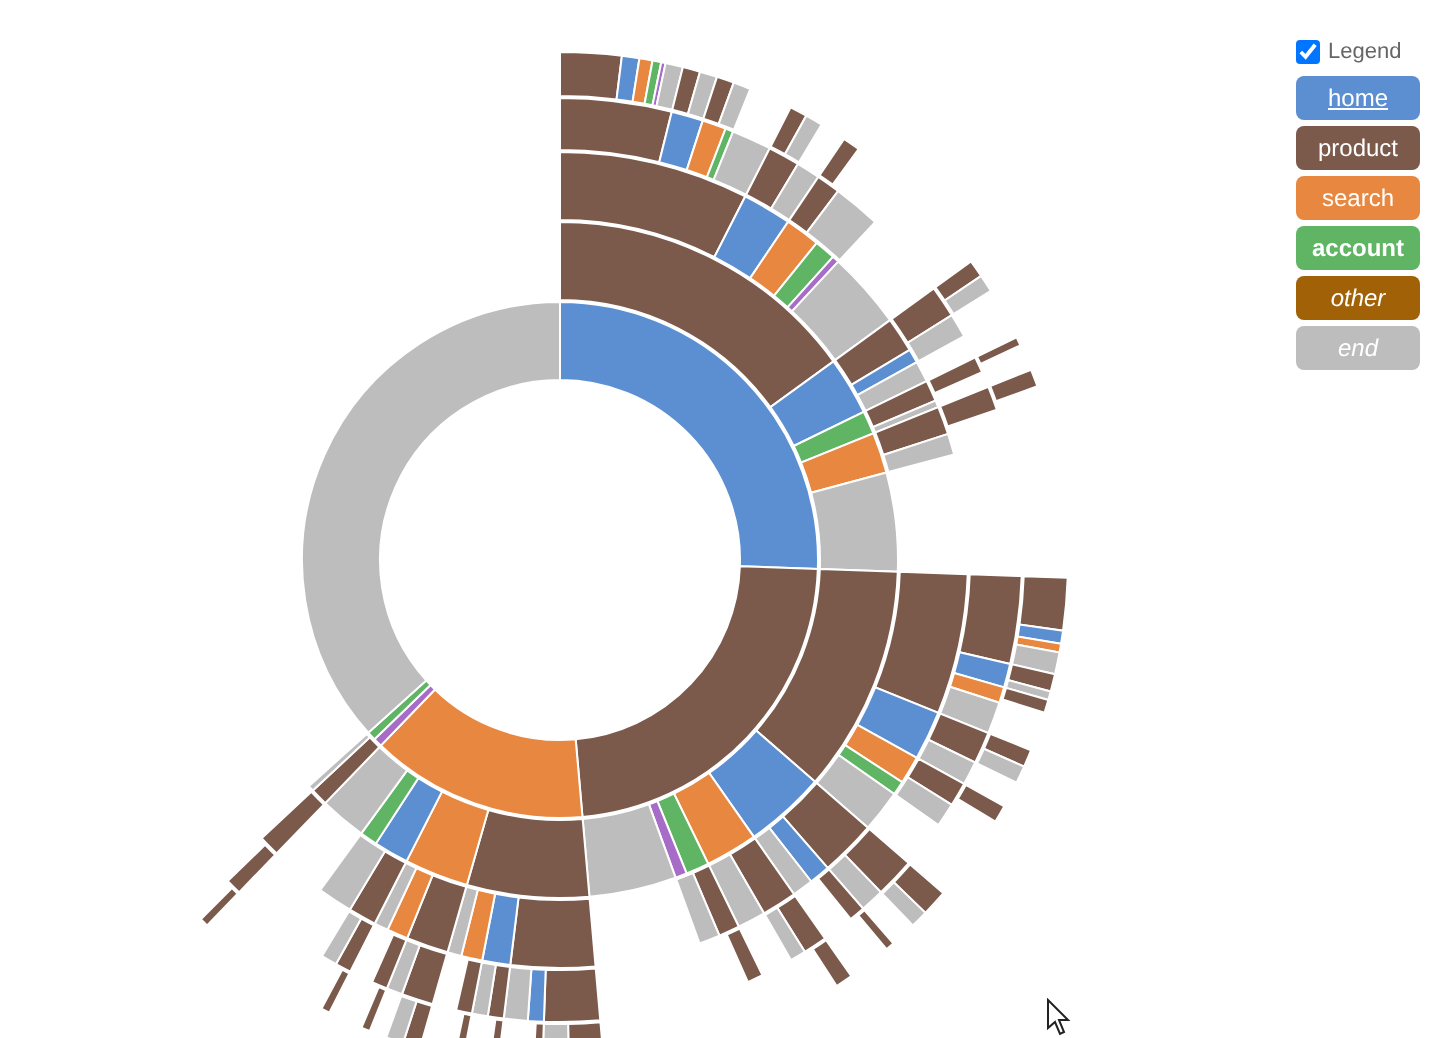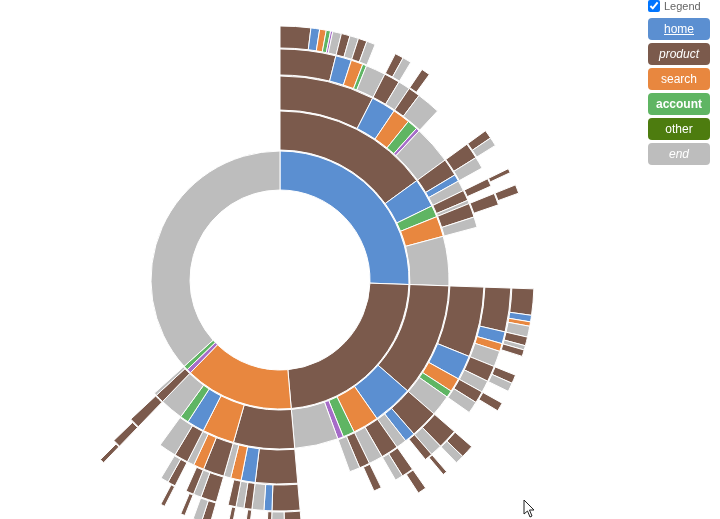--- a/index.html
+++ b/index.html
@@ -14,21 +14,21 @@
     }
     .chart-area {
       position: absolute;
       left: 0; top: 0;
       width: 560px;
       height: 519px;
     }
     .legend-panel {
       position: absolute;
       right: 10px;
-      top: 0;
+      top: 20px;
       width: 62px;
     }
     .legend-header {
       display: flex;
       align-items: center;
       gap: 4px;
       margin-bottom: 6px;
       color: #666;
       font-size: 11px;
     }
@@ -201,23 +201,23 @@
     </svg>
 </div>
 
 <div class="legend-panel">
   <label class="legend-header">
     <input type="checkbox" checked="" style="">
     <span>Legend</span>
   </label>
   <div id="legend-items">
       <div class="legend-item" style="background: rgb(91, 143, 209); text-decoration: underline;"><span>home</span></div>
-      <div class="legend-item" style="background: rgb(123, 90, 76); font-style: italic;"><span>product</span></div>
+      <div class="legend-item" style="background: rgb(123, 90, 76);"><span>product</span></div>
       <div class="legend-item" style="background: rgb(232, 135, 63);"><span>search</span></div>
       <div class="legend-item" style="background: rgb(95, 181, 99); font-weight: bold;"><span>account</span></div>
-      <div class="legend-item" style="background: #4d7c0f;"><span>other</span></div>
+      <div class="legend-item" style="background: #a16207; font-style: italic;"><span>other</span></div>
       <div class="legend-item" style="background: rgb(189, 189, 189); font-style: italic;"><span>end</span></div>
     </div>
 </div>
 
 <svg class="cursor-arrow" viewBox="0 0 16 20">
   <path d="M1 1 L1 15 L4.5 12 L7 18 L9 17 L6.5 11 L11 11 Z" fill="#fff" stroke="#222" stroke-width="1"></path>
 </svg>
 
 </body></html>

